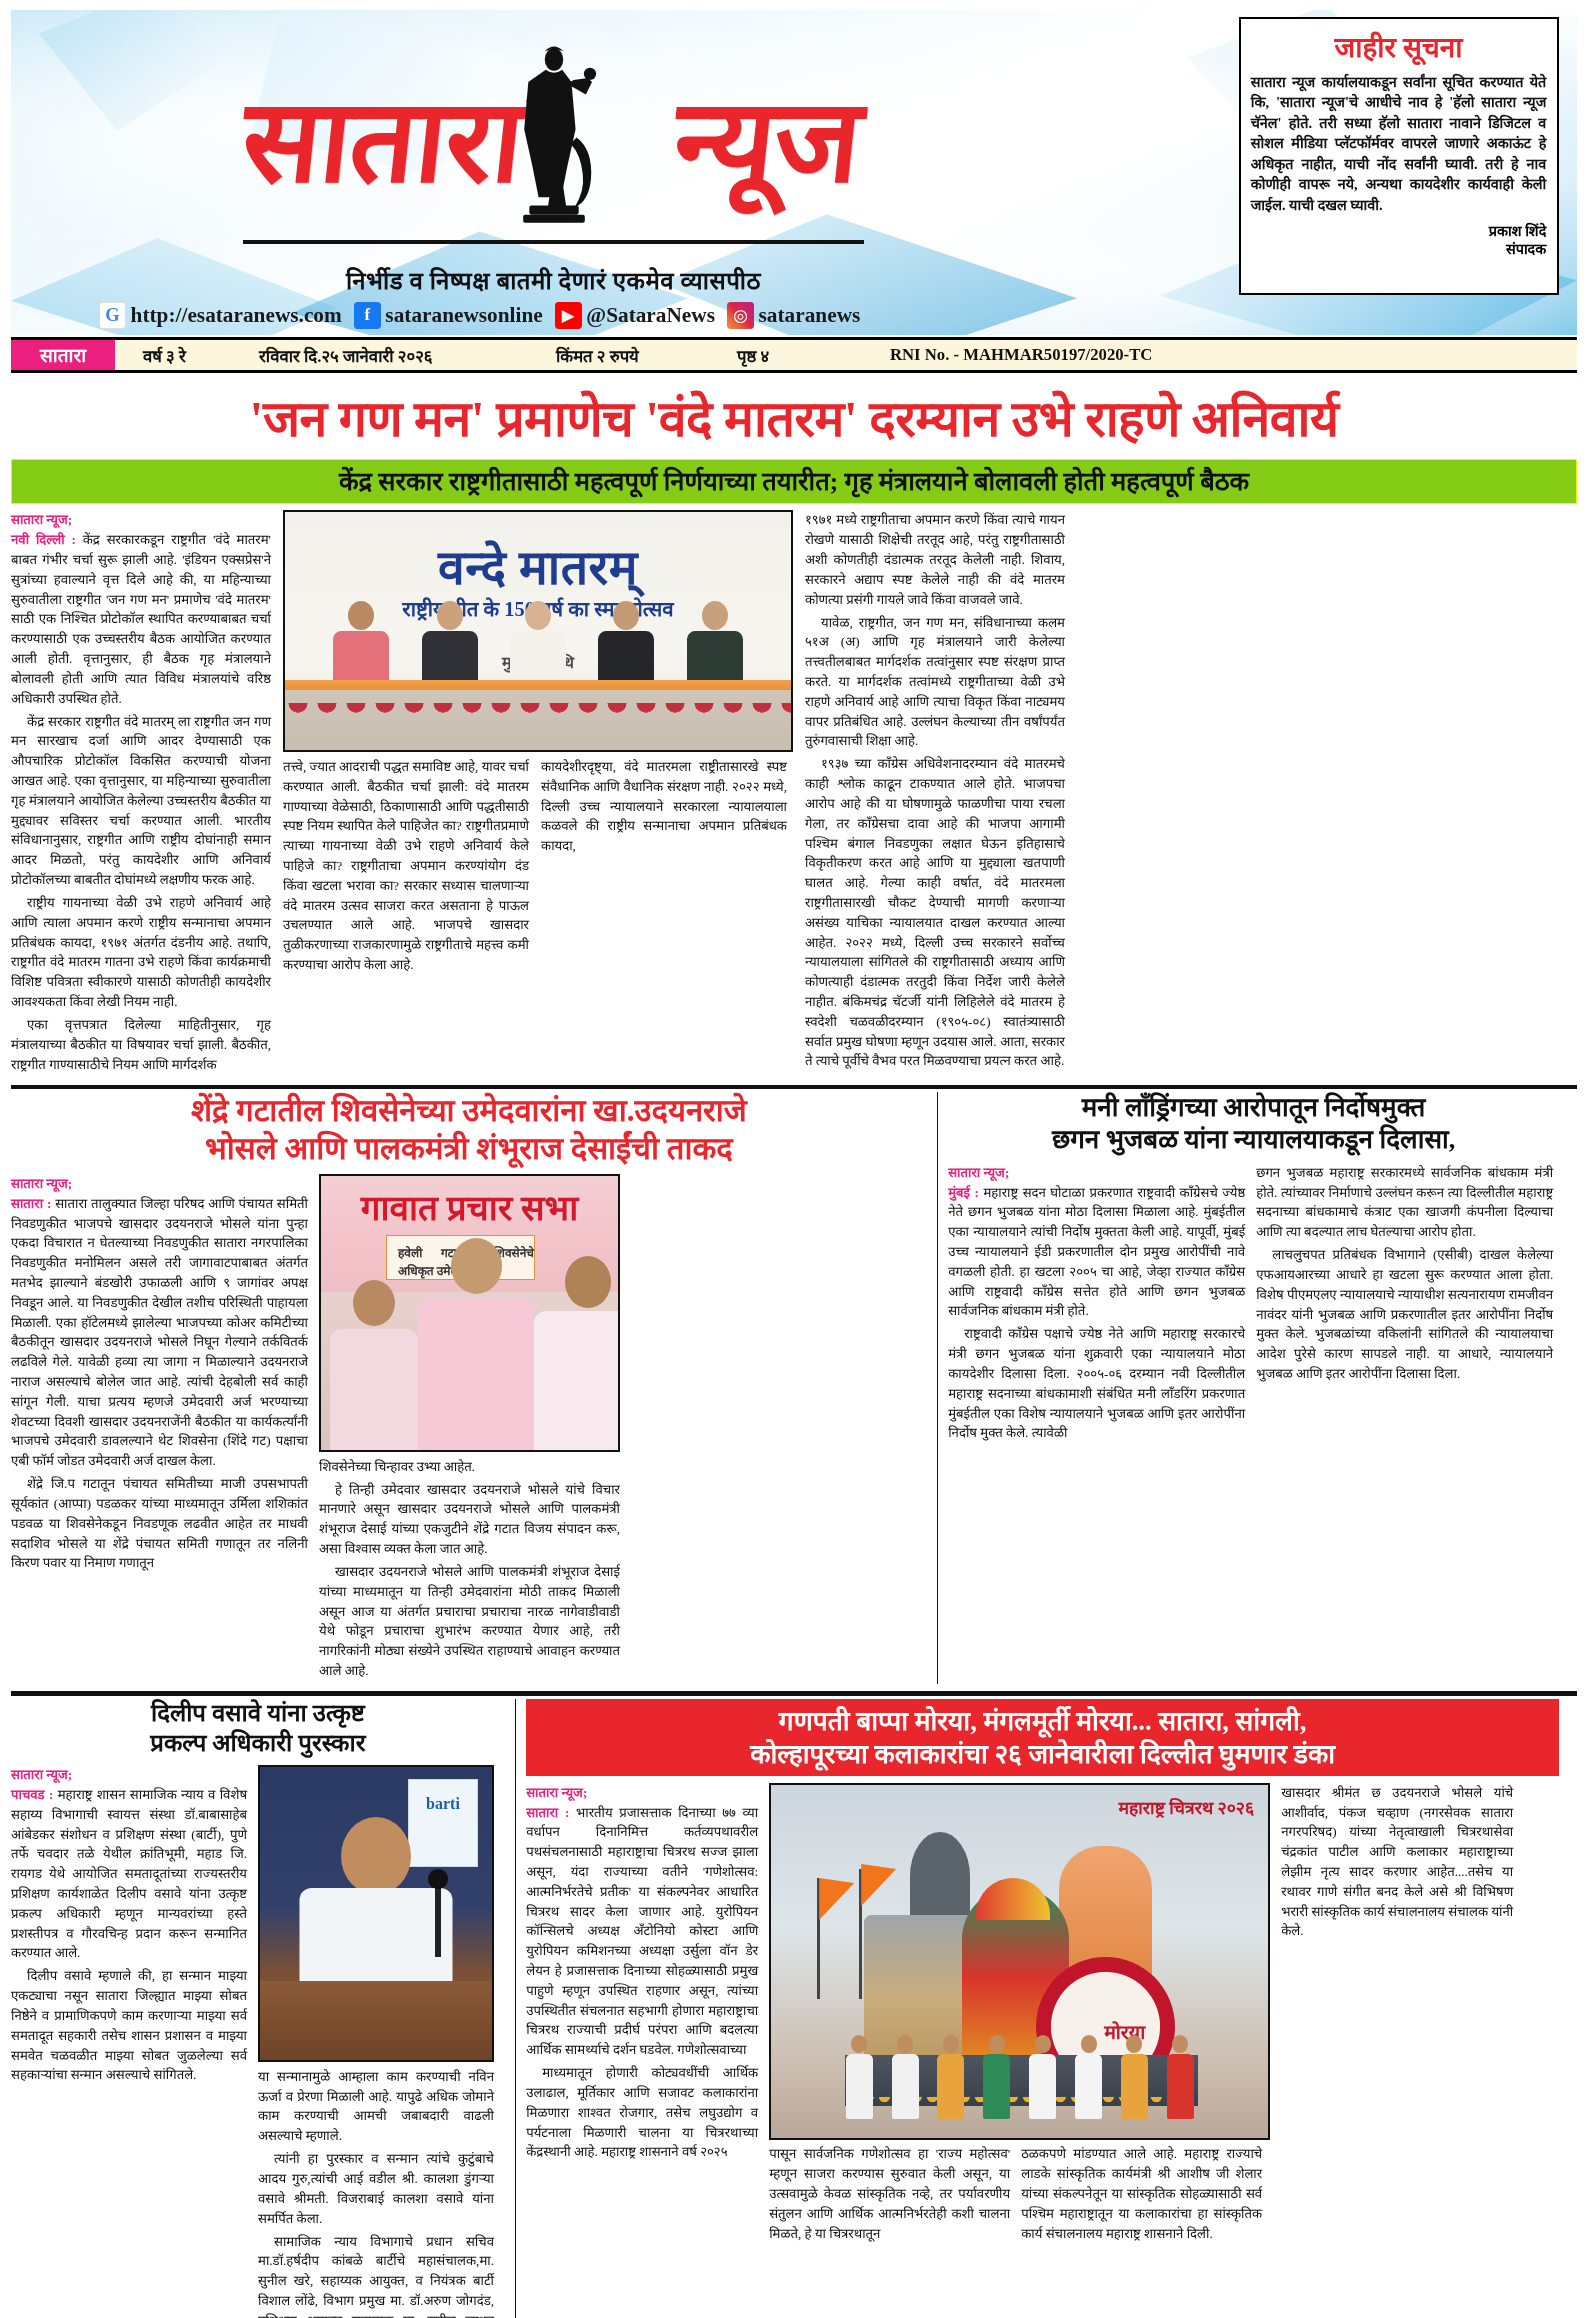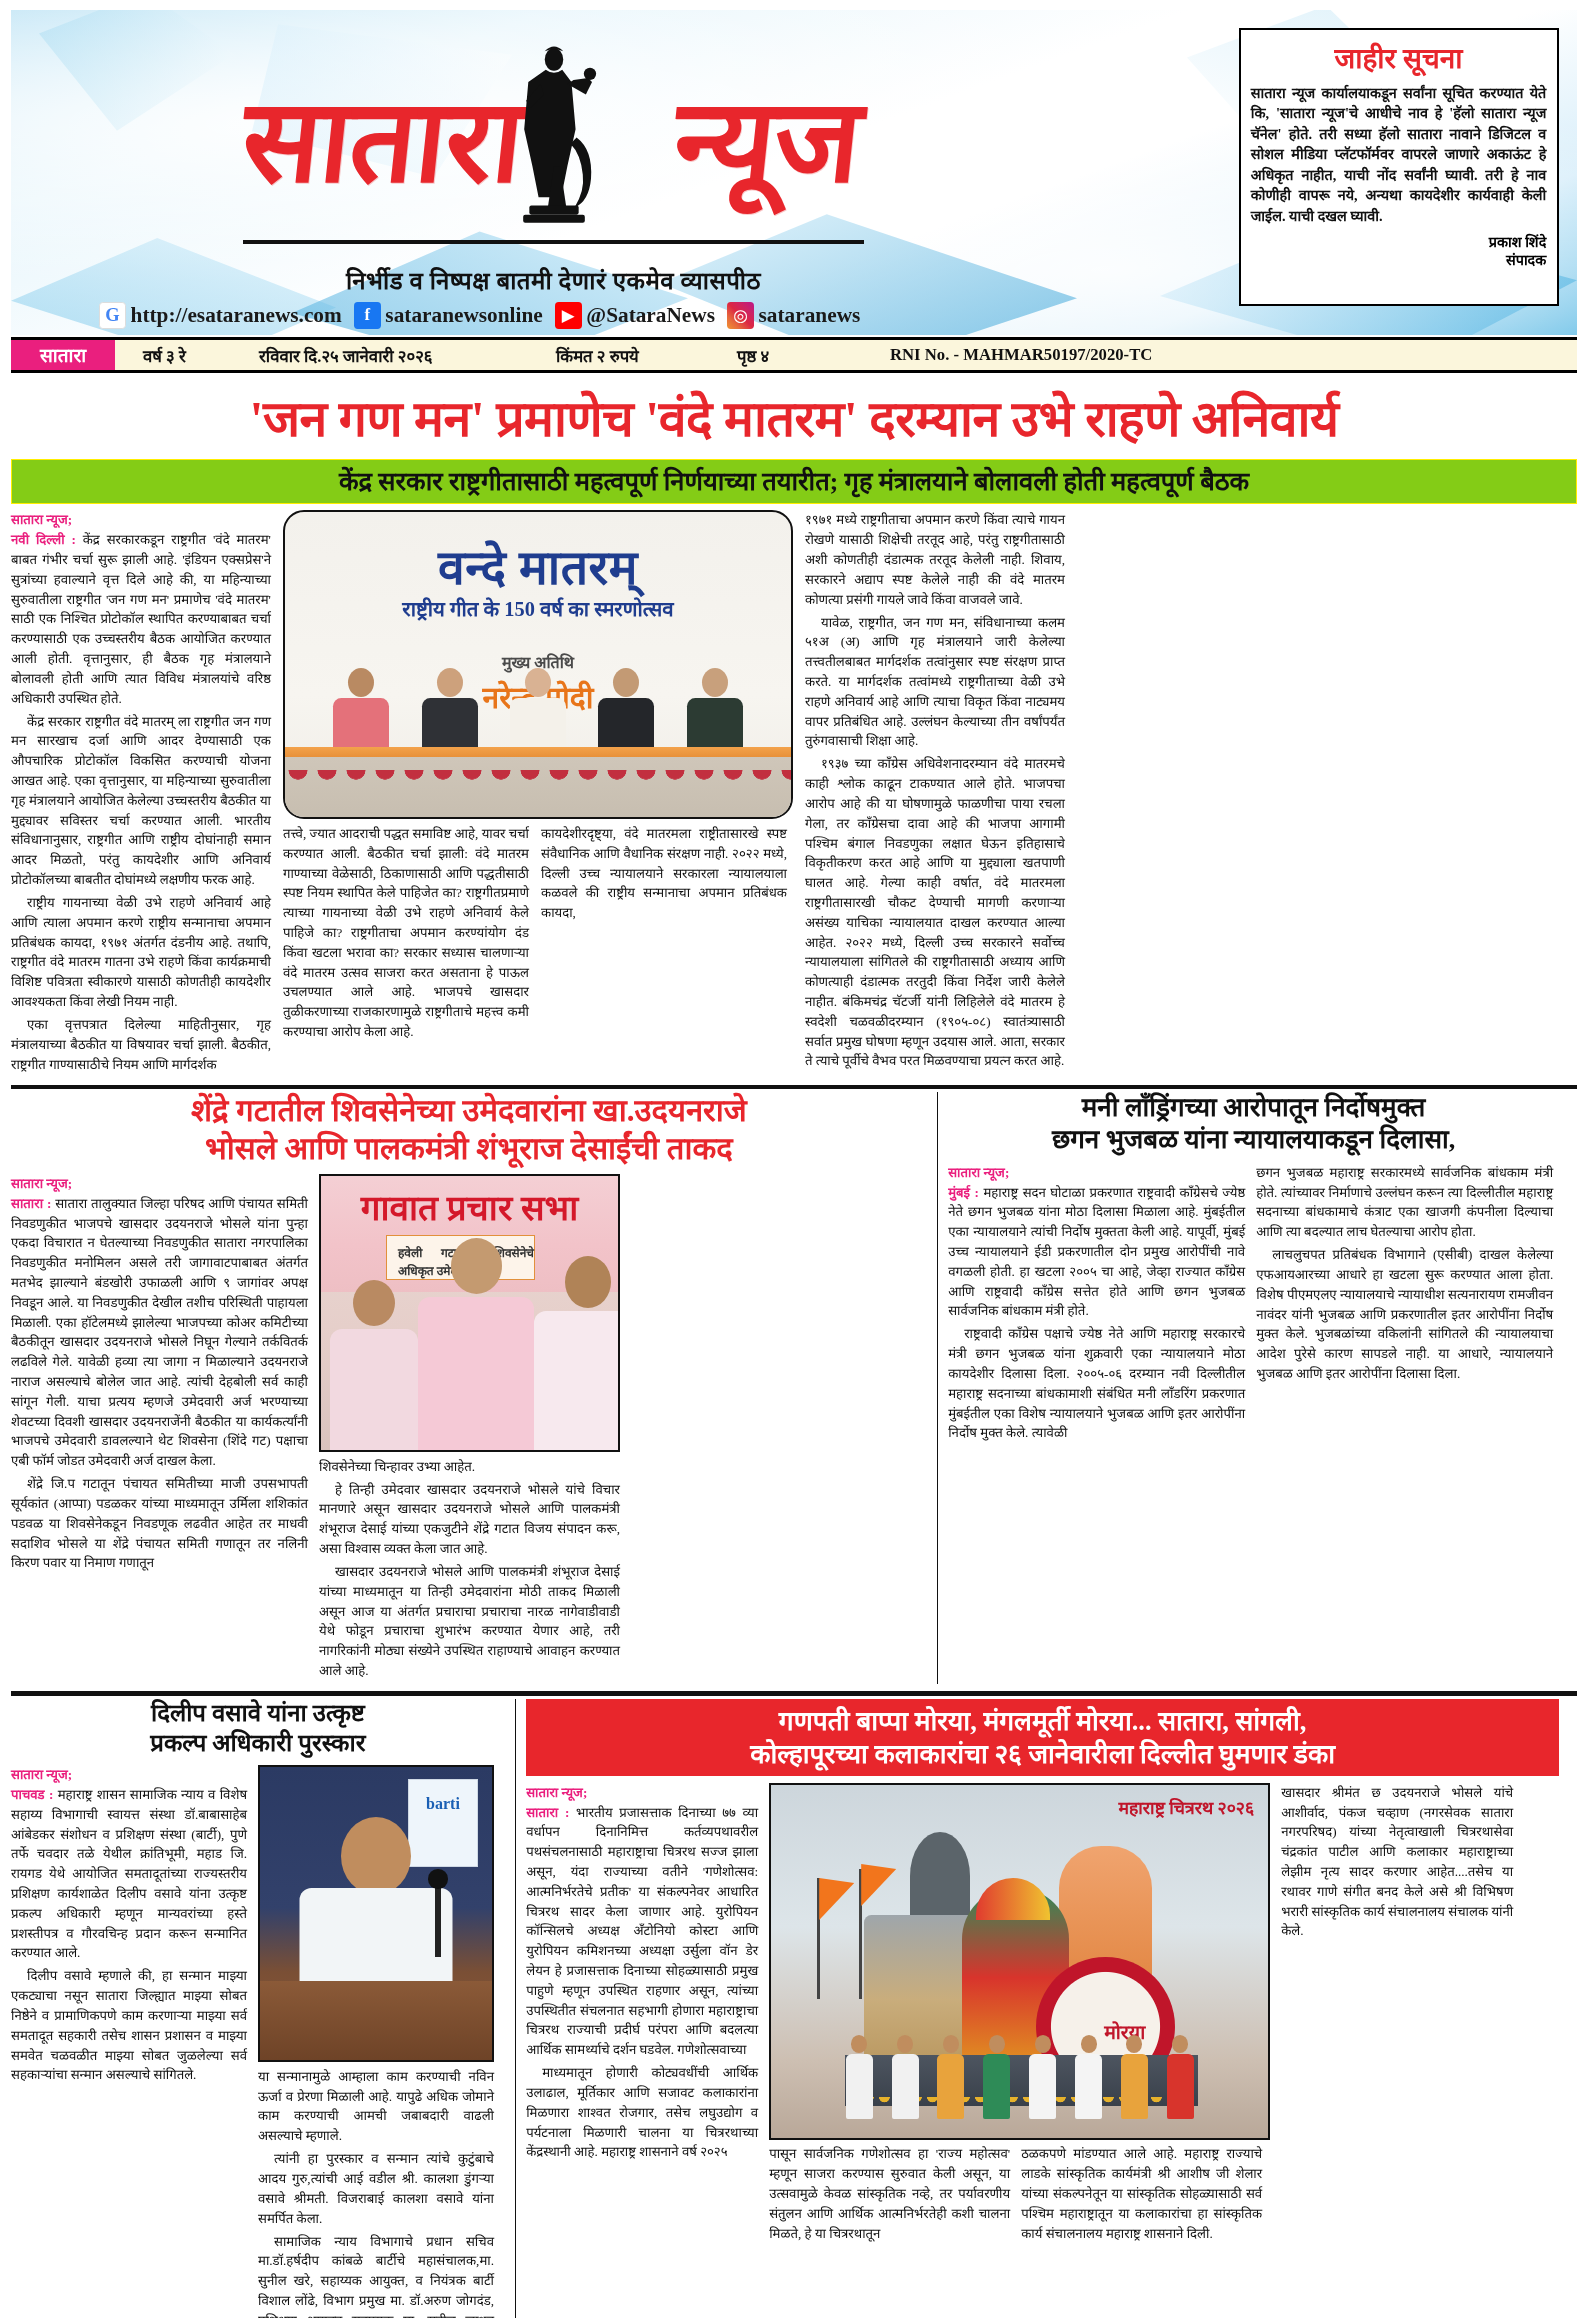--- a/index.html
+++ b/index.html
@@ -73,21 +73,21 @@
   .social-item { display:flex; align-items:center; gap:4.6px; }
   .social-item .txt { font-family:"Liberation Serif",serif; }
   .sicon { width:27px; height:27px; border-radius:3.7px; display:flex; align-items:center; justify-content:center; font-size:16.7px; font-weight:700; color:#fff; flex:0 0 auto;}
   .sicon.google { background:#fff; border:0.9px solid #ddd; color:#4285F4; font-size:18.5px;}
   .sicon.fb { background:#1877F2; }
   .sicon.yt { background:#FF0000; }
   .sicon.ig { background: linear-gradient(45deg,#f09433,#e6683c,#dc2743,#cc2366,#bc1888); }
 
   
   .notice {
-    position:absolute; right:18.5px; top:18px; width:320px; min-height:278px;
+    position:absolute; right:18.5px; top:7px; width:320px; min-height:278px;
     background:#fff; border:2.3px solid #000; padding:8.3px 10.2px 6.5px 10.2px;
   }
   .notice-title { text-align:center; color:#e8262c; font-weight:700; font-size:28px; margin-bottom:6.5px; }
   .notice-body { font-size:14.4px; line-height:1.42; text-align:justify; color:#111; font-weight:600;}
   .notice-sign { text-align:right; font-weight:700; font-size:14.4px; margin-top:6.5px; line-height:1.3;}
 
   
   .infobar-wrap { display:flex; align-items:stretch; height:36px; margin-top:1.9px; }
   .infobar-city {
     width:104px; background:#ea1f7e; color:#fff; font-weight:700; font-size:19px;
@@ -126,21 +126,21 @@
 
   .lead-c1 { width:260px; }
   .lead-c3 { width:510px; }
   .lead-c4 { width:260px; }
 
   .photo {
     width:100%; border:2.3px solid #111; margin-bottom:4.6px; position:relative; overflow:hidden;
   }
 
   
-  .vm-photo { height:309px; background:linear-gradient(180deg,#f3f1ec 0%,#f7f5f0 60%,#efece6 100%);border-radius:21px; }
+  .vm-photo { height:242px; background:linear-gradient(180deg,#f3f1ec 0%,#f7f5f0 60%,#efece6 100%); }
   .vm-title { position:absolute; top:19.5px; left:0; right:0; text-align:center; color:#1f3d8f; font-weight:700; font-size:48px; letter-spacing:0.5px; }
   .vm-sub { position:absolute; top:82px; left:0; right:0; text-align:center; color:#1f3d8f; font-weight:700; font-size:20.4px; }
   .vm-chief { position:absolute; top:139px; left:0; right:0; text-align:center; color:#4a4a4a; font-weight:700; font-size:16px;}
   .vm-name { position:absolute; top:163px; left:0; right:0; text-align:center; color:#e8751a; font-weight:700; font-size:30px;}
   .vm-mannn{ position:absolute; top:204px; left:0; right:0; text-align:center; color:#555; font-weight:700; font-size:14px;}
   .vm-stage { position:absolute; bottom:0; left:0; right:0; height:70px; background:linear-gradient(180deg,#f3a24b 0%,#e8913a 14%, #cfc6b9 15%, #c7beb0 100%); }
   .vm-rope { position:absolute; bottom:31px; left:0; right:0; height:16.7px;
      background-image: radial-gradient(circle at 13px 0, #c0152a 9.3px, transparent 9.7px);
      background-size:29px 16.7px; opacity:.85; }
   .figs { position:absolute; bottom:22px; left:0; right:0; height:167px; display:flex; align-items:flex-end; justify-content:space-around; padding:0 32px;}

